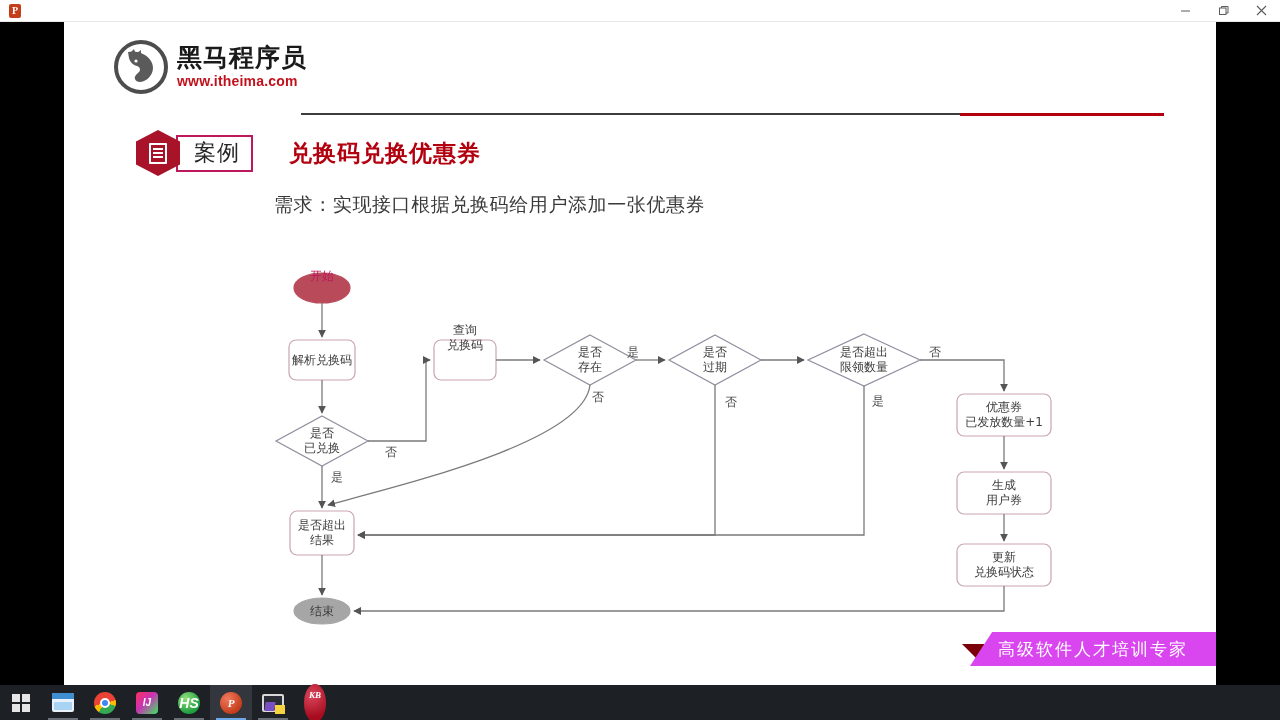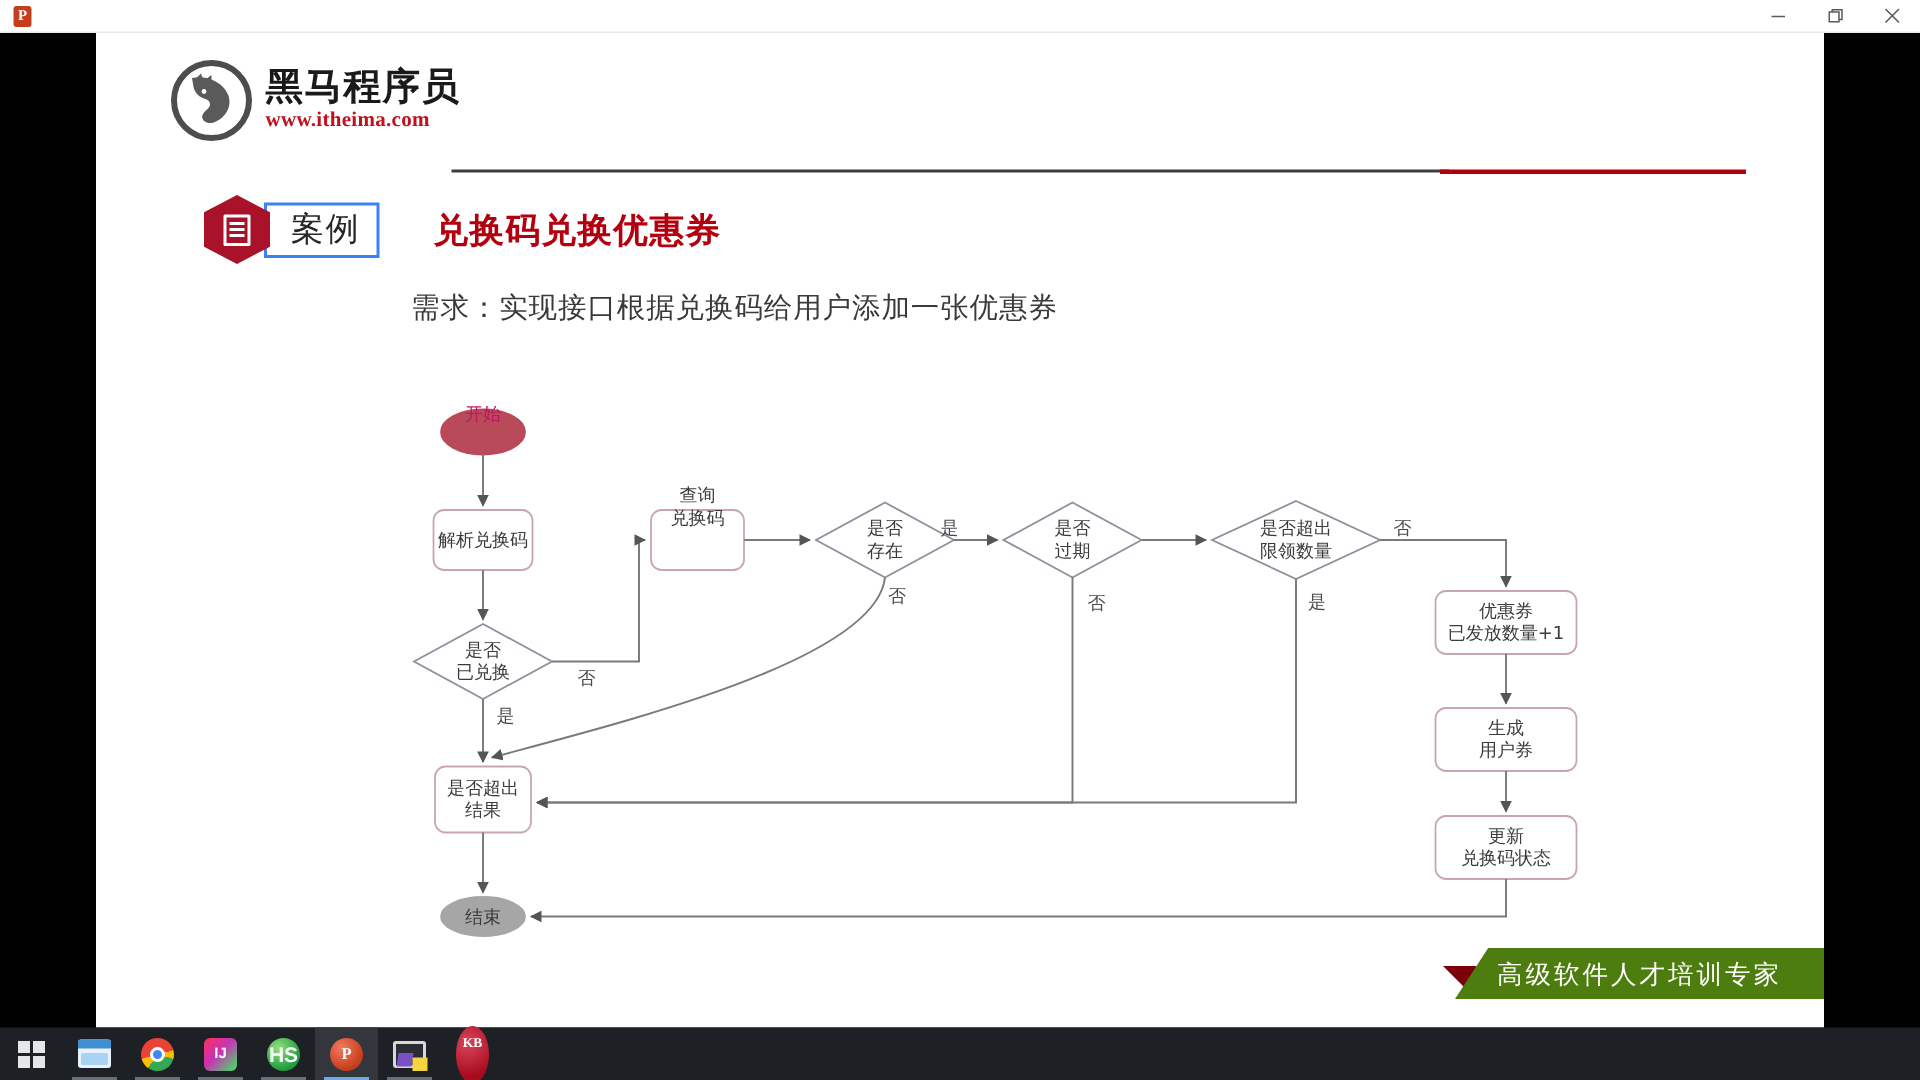--- a/index.html
+++ b/index.html
@@ -72,21 +72,21 @@
   }
   .logo-text { margin-left: 9px; }
   .logo-cn {
     font-size: 25px; font-weight: bold; color: #1a1a1a;
     letter-spacing: 1px; line-height: 1.05;
     font-family: "DejaVu Sans", sans-serif;
   }
   .logo-url {
     font-size: 14px; color: #c0111c; font-weight: bold;
     letter-spacing: .2px; margin-top: 1px;
-    font-family: Liberation Serif, serif;
+    font-family: Liberation Sans, sans-serif;
   }
 
   .slogan {
     position: absolute; left: 420px; top: 36px; width: 700px;
     text-align: right; font-size: 21px; color: #1f1f1f;
     font-family: "DejaVu Serif", "Liberation Serif", serif;
     letter-spacing: 1.5px; white-space: nowrap;
   }
   .rule-dark {
     position: absolute; left: 237px; top: 91px; width: 665px; height: 2px;
@@ -109,21 +109,21 @@
     position: absolute; left: 13px; top: 13px; width: 18px; height: 21px;
     border: 2px solid #ffffff; border-radius: 1px;
   }
   .hex-doc i {
     position: absolute; left: 2px; height: 2px; background: #fff; display: block;
   }
   .hex-doc i:nth-child(1) { top: 3px; width: 10px; }
   .hex-doc i:nth-child(2) { top: 7px; width: 10px; }
   .hex-doc i:nth-child(3) { top: 11px; width: 10px; }
   .caselabel {
-    margin-left: -4px; border: 2px solid #3b82f6;
+    margin-left: -4px; border: 2px solid #be185d;
     height: 37px; padding: 0 11px 0 16px;
     display: flex; align-items: center;
     font-size: 22px; color: #262626; font-weight: 500;
     font-family: "DejaVu Sans", sans-serif; letter-spacing: 1px;
   }
   .casetitle {
     margin-left: 36px; font-size: 23px; font-weight: bold; color: #b3000f;
     font-family: "DejaVu Sans", sans-serif; letter-spacing: 1px;
   }
 
@@ -144,21 +144,21 @@
     pointer-events: none; white-space: pre-line;
   }
   .edge-label {
     position: absolute; font-size: 12px; color: #4a4a4a;
     font-family: "DejaVu Sans", sans-serif;
   }
 
   
   .ribbon {
     position: absolute; left: 906px; top: 610px; width: 246px; height: 34px;
-    background: #4d7c0f;
+    background: #d946ef;
     clip-path: polygon(9% 0%, 100% 0%, 100% 100%, 0% 100%);
     display: flex; align-items: center; justify-content: center;
   }
   .ribbon-tail {
     position: absolute; left: 898px; top: 622px; width: 22px; height: 22px;
     background: #7c0009;
     clip-path: polygon(0% 0%, 100% 0%, 100% 100%);
   }
   .ribbon span {
     font-size: 17px; color: #fff; letter-spacing: 2px; font-weight: 500;
@@ -180,21 +180,21 @@
     position: absolute; left: 118px; top: 2px;
     font-size: 26px; font-weight: bold; font-style: italic;
     color: rgba(235,235,240,.55);
     font-family: "DejaVu Sans", sans-serif; letter-spacing: -1px;
     white-space: nowrap;
   }
 
   
   .taskbar {
     position: absolute; left: 0; top: 685px; width: 1280px; height: 35px;
-    background: #1d2025; display: flex; align-items: center;
+    background: #1d2025; display: flex; align-items: center; font-style: italic;
   }
   .tk {
     width: 42px; height: 35px; position: relative;
     display: flex; align-items: center; justify-content: center; flex: none;
   }
   .tk.active { background: #33363c; }
   .tk.active::after {
     content: ''; position: absolute; left: 6px; right: 6px; bottom: 0;
     height: 2px; background: #6fa8e8;
   }

